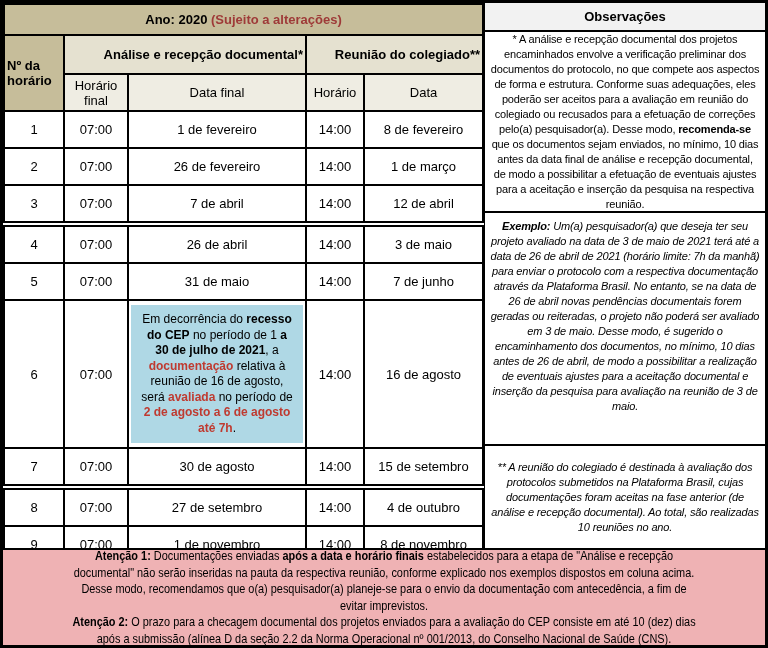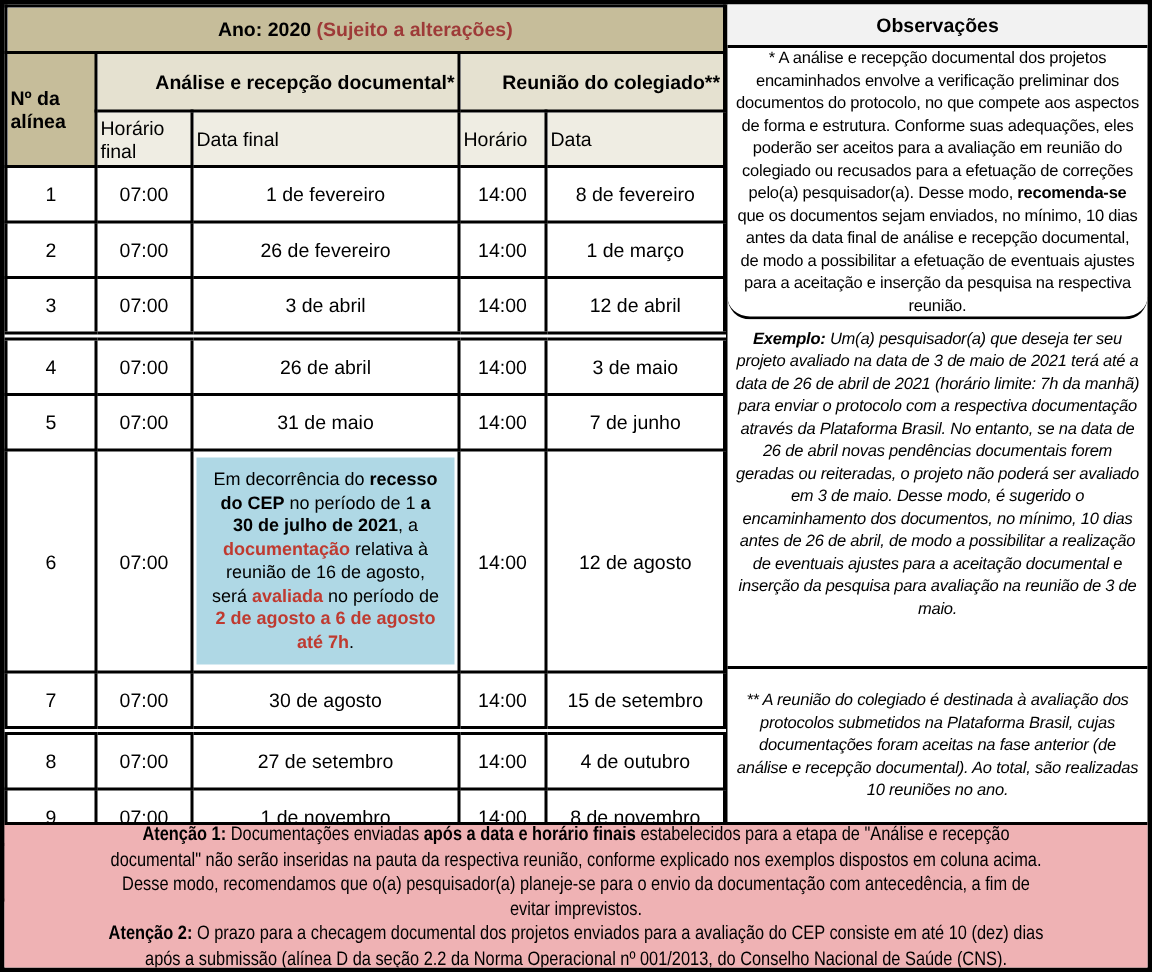--- a/index.html
+++ b/index.html
@@ -12,21 +12,21 @@
     width:768px;height:648px;box-sizing:border-box;border:3px solid var(--border);
     display:flex;flex-direction:column;background:var(--bg);
     font-family:"Liberation Sans",sans-serif;color:#000;
   }
   .top{display:flex;height:545px;flex:none;}
   table.schedule{border-collapse:collapse;table-layout:fixed;width:479px;height:545px;flex:none;}
   table.schedule td{border:2px solid var(--border);font-size:13px;padding:1px 2px;overflow:hidden;}
   td.ano{background:var(--tan);text-align:center;font-weight:bold;height:27px;border-bottom-width:3px;}
   td.numhdr{background:var(--tan);font-weight:bold;padding:2px 4px;text-align:left;}
   td.band1{background:var(--band1);font-weight:bold;text-align:right;height:35px;}
-  td.band2{background:var(--band2);text-align:left;padding:2px 4px;height:33px;border-bottom-width:3px;}
+  td.band2{background:var(--band2);text-align:center;padding:2px 4px;height:33px;border-bottom-width:3px;}
   tr.datarow td{text-align:center;height:33px;background:#fff;}
   tr.pb td{border-top:6px double var(--border);}
   td.bluecell{padding:0;}
   .bluebox{
     background:var(--blue);margin:3px 0;padding:7px 8px;
     font-size:12px;line-height:15.5px;
   }
   .b{font-weight:bold;}
   .r{color:var(--rednote);font-weight:bold;}
   td.ano .r{color:var(--redtitle);}
@@ -34,21 +34,21 @@
   .obs-h{
     height:27px;flex:none;background:var(--obsbg);border-bottom:2px solid var(--border);
     display:flex;align-items:center;justify-content:center;font-weight:bold;font-size:13px;
   }
   .obs-b{
     border-bottom:2px solid var(--border);padding:4px 5px;box-sizing:border-box;
     font-size:11px;line-height:15px;letter-spacing:-0.15px;text-align:center;
     display:flex;align-items:center;justify-content:center;overflow:hidden;
   }
   .obs-b .inner{width:100%;}
-  .b1{height:181px;flex:none;border-radius:15px;}
+  .b1{height:181px;flex:none;}
   .b2{height:233px;flex:none;align-items:flex-start;font-style:italic;}
   .b2 .inner{padding-top:2px;}
   .b3{flex:1;border-bottom:none;font-style:italic;}
   .pink{
     flex:1;border-top:2px solid var(--border);background:var(--pink);
     display:flex;align-items:center;justify-content:center;padding:16px 8px;overflow:hidden;
   }
   .condense{
     width:119%;transform:scaleX(0.84);transform-origin:center;
     font-size:13px;line-height:16.5px;text-align:center;
@@ -67,21 +67,21 @@
           <col style="width:64px">
           <col style="width:178px">
         <col style="width:58px">
           <col style="width:119px">
       </colgroup>
       <tbody>
           <tr>
         <td colspan="5" class="ano"><span class="b">Ano: 2020 </span><span class="b r">(Sujeito a alterações)</span></td>
       </tr>
       <tr>
-        <td rowspan="2" class="numhdr">Nº da alínea</td>
+        <td rowspan="2" class="numhdr">Nº da horário</td>
         <td colspan="2" class="band1">Análise e recepção documental*</td>
         <td colspan="2" class="band1">Reunião do colegiado**</td>
       </tr>
       <tr>
         <td class="band2">Horário final</td>
         <td class="band2">Data final</td>
         <td class="band2">Horário</td>
         <td class="band2">Data</td>
       </tr>
 
@@ -95,21 +95,21 @@
       <tr class="datarow">
         <td>2</td>
         <td>07:00</td>
         <td>26 de fevereiro</td>
         <td>14:00</td>
         <td>1 de março</td>
       </tr>
       <tr class="datarow">
         <td>3</td>
         <td>07:00</td>
-        <td>3 de abril</td>
+        <td>7 de abril</td>
         <td>14:00</td>
         <td>12 de abril</td>
       </tr>
       <tr class="datarow pb">
         <td>4</td>
         <td>07:00</td>
         <td>26 de abril</td>
         <td>14:00</td>
         <td>3 de maio</td>
       </tr>
@@ -120,21 +120,21 @@
         <td>14:00</td>
         <td>7 de junho</td>
       </tr>
       <tr class="datarow">
         <td>6</td>
         <td>07:00</td>
         <td class="bluecell">
           <div class="bluebox"><span>Em decorrência do </span><span class="b">recesso do CEP</span><span> no período de 1 </span><span class="b">a 30 de julho de 2021</span><span>, a </span><span class="b r">documentação</span><span> relativa à reunião de 16 de agosto, será </span><span class="b r">avaliada</span><span> no período de </span><span class="b r">2 de agosto a 6 de agosto até 7h</span><span>.</span></div>
         </td>
         <td>14:00</td>
-        <td>12 de agosto</td>
+        <td>16 de agosto</td>
       </tr>
       <tr class="datarow">
         <td>7</td>
         <td>07:00</td>
         <td>30 de agosto</td>
         <td>14:00</td>
         <td>15 de setembro</td>
       </tr>
       <tr class="datarow pb">
         <td>8</td>

